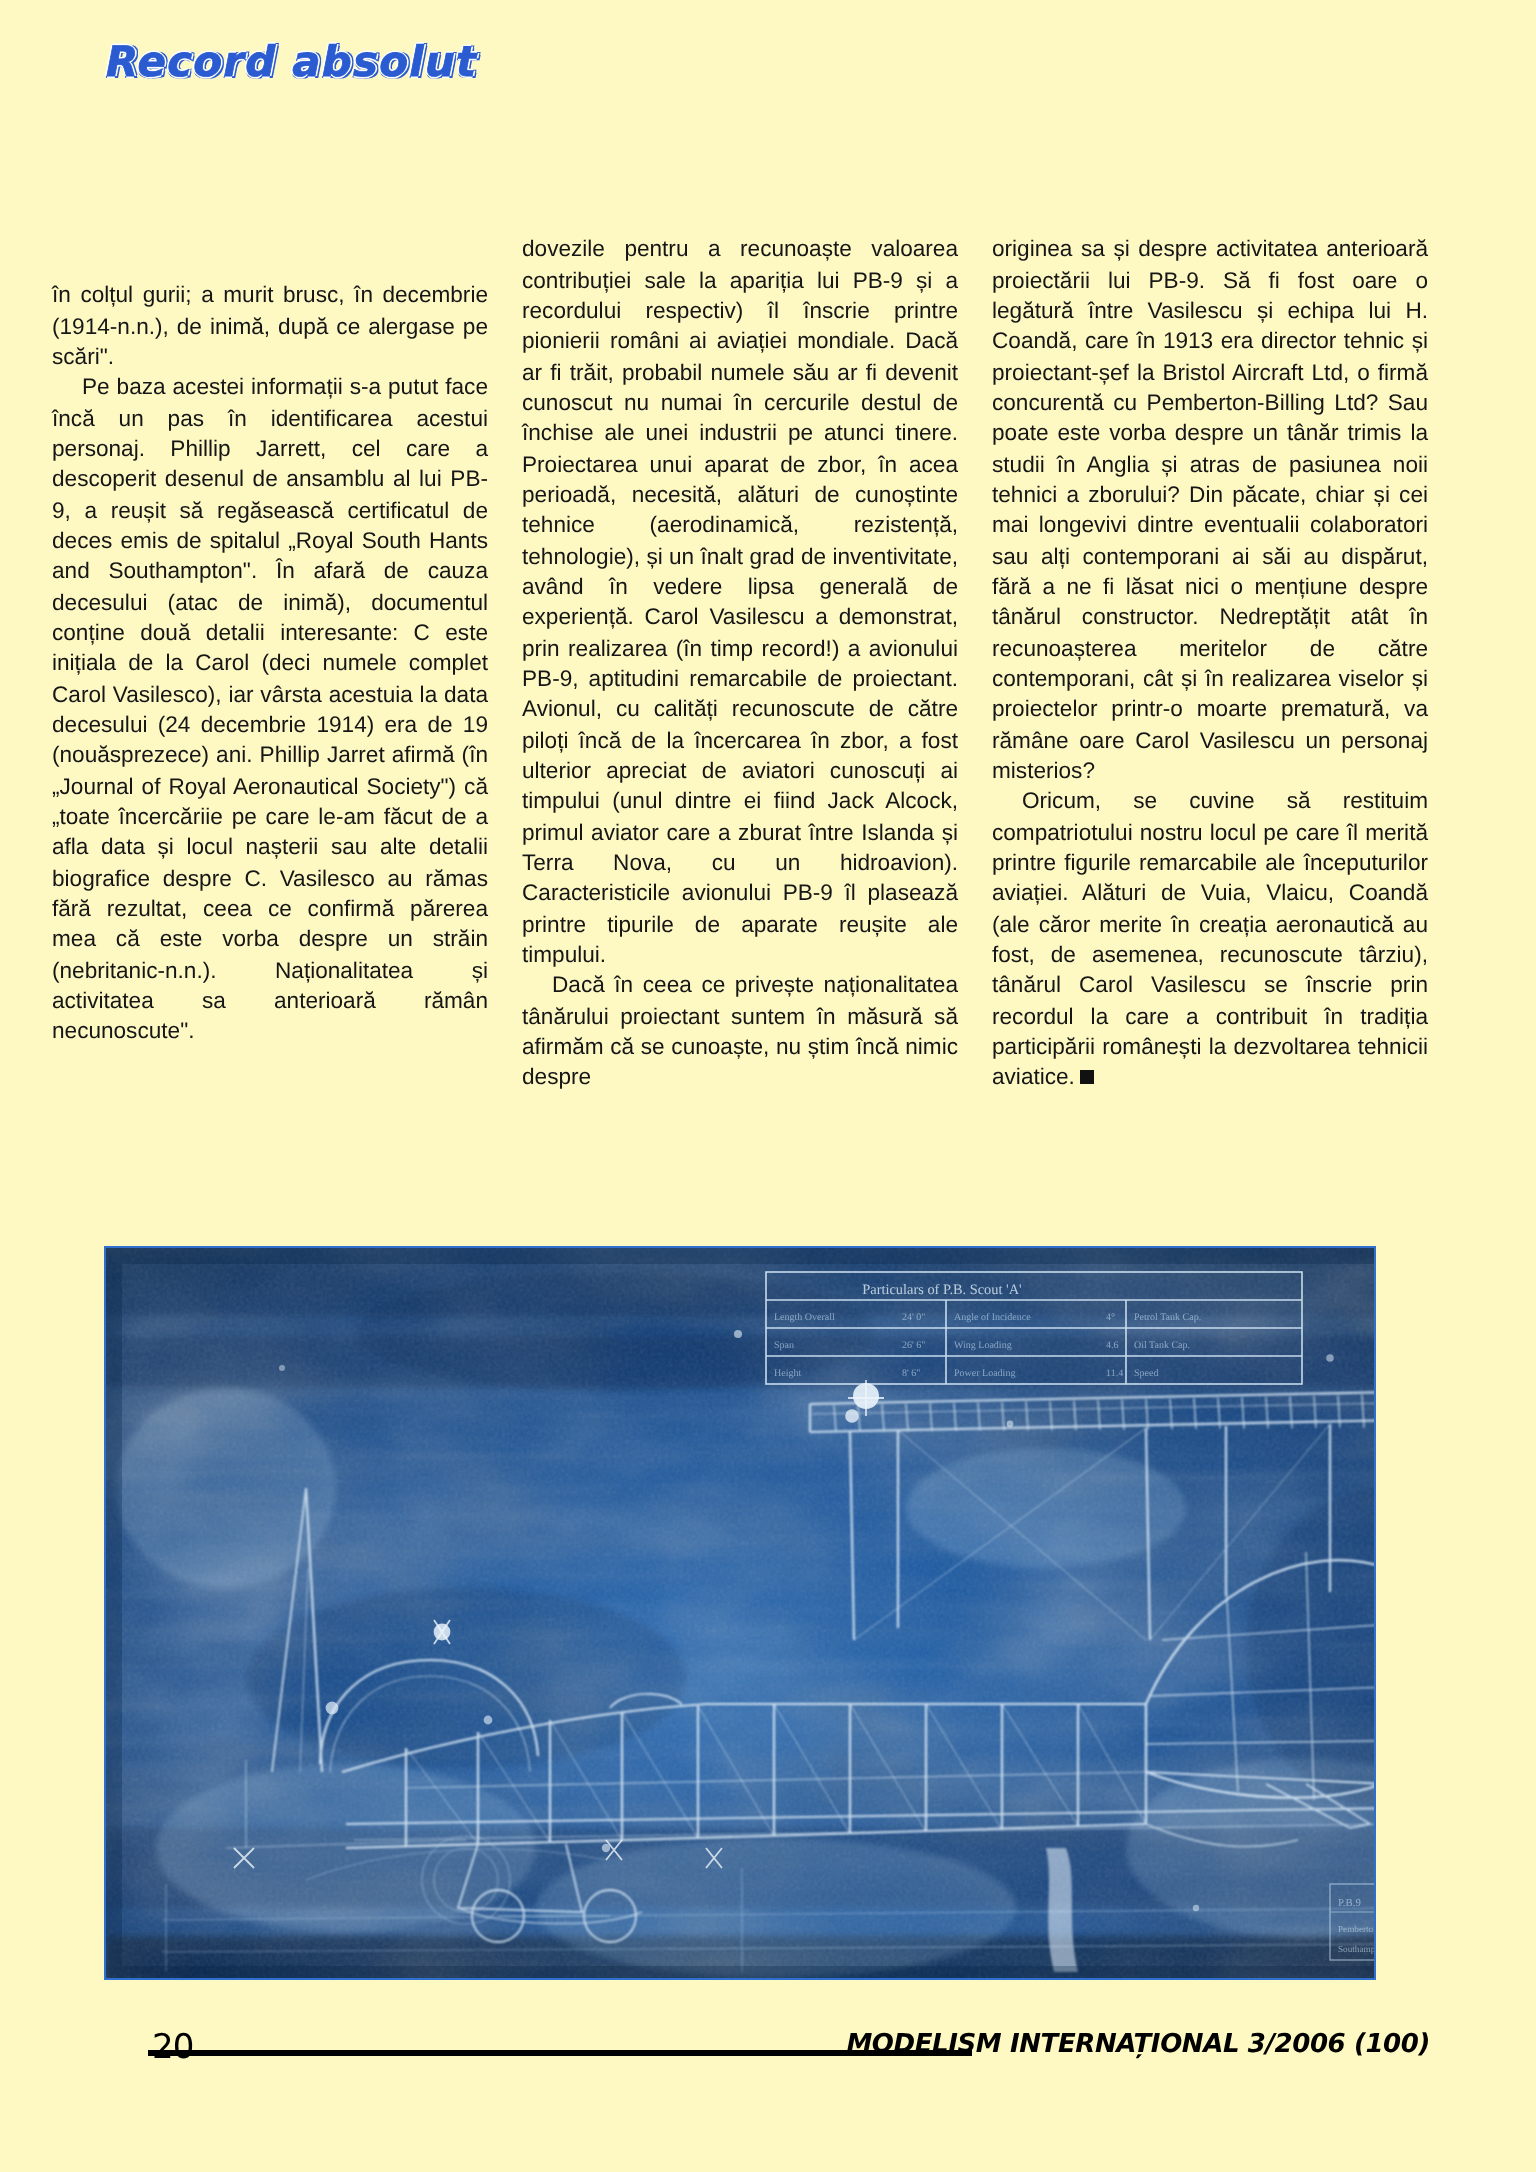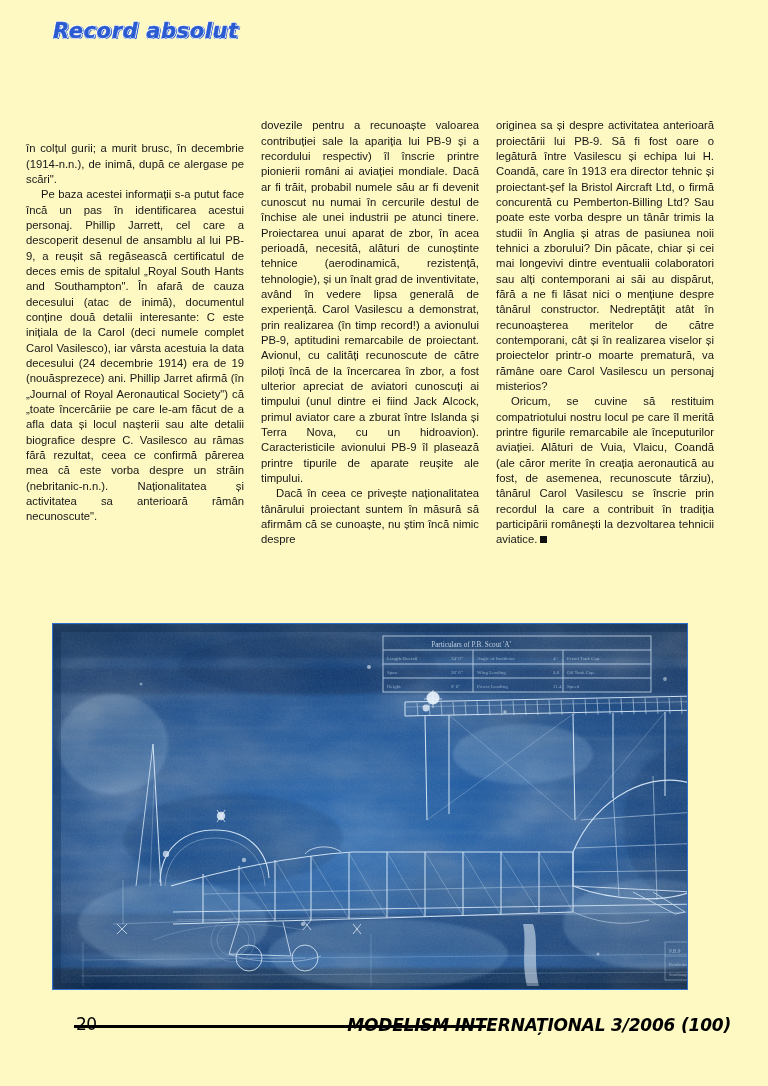--- a/index.html
+++ b/index.html
@@ -120,24 +120,24 @@
   .footer-rule {
     position: absolute;
     left: 33px;
     top: 13px;
     width: 412px;
     height: 2.5px;
     background: #000;
   }
   .footer-title {
     position: absolute;
-    right: 0;
+    right: 16px;
     top: 3px;
     font-family: "DejaVu Sans", sans-serif;
-    font-size: 17px;
+    font-size: 13px;
     font-weight: bold;
     font-style: italic;
     letter-spacing: -0.2px;
     color: #000;
     white-space: nowrap;
   }
 </style>
 </head>
 <body>
 

